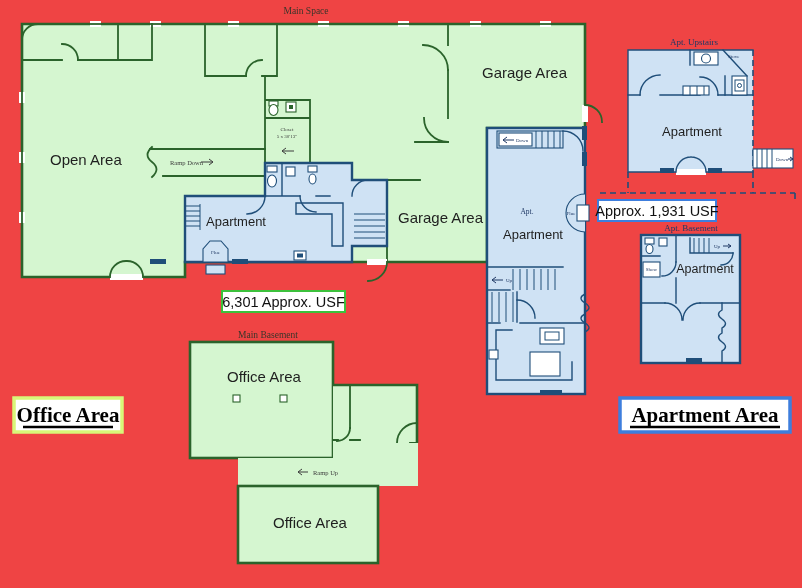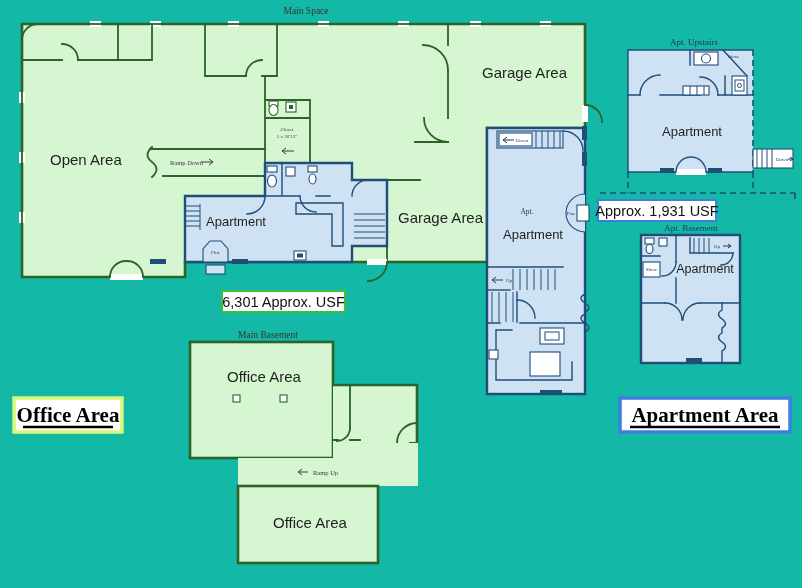--- a/index.html
+++ b/index.html
@@ -1,16 +1,16 @@
 <!DOCTYPE html>
 <html><head>
 <meta charset="utf-8">
 <style>
   html,body{margin:0;padding:0;background:#ffffff;}
-  .stage{position:relative;width:802px;height:588px;background:#14b8a6;overflow:hidden;
+  .stage{position:relative;width:802px;height:588px;background:#ef4444;overflow:hidden;
          font-family:"Liberation Sans",sans-serif;}
   svg{display:block}
   .bfill{fill:#cfe2f4}
   .gw{stroke:#2b632b;fill:none;stroke-width:1.8;stroke-linecap:square}
   .gw2{stroke:#2b632b;fill:#d5f6d0;stroke-width:2.6}
   .gwl{stroke:#2b632b;fill:none;stroke-width:2.6}
   .bw{stroke:#1f4e79;fill:none;stroke-width:1.4;stroke-linecap:square}
   .bw2{stroke:#1f4e79;fill:#cfe2f4;stroke-width:2.4}
   .tread{stroke:#1f4e79;stroke-width:1;fill:none}
   .fix{stroke:#1f4e79;fill:#ffffff;stroke-width:1.1}

